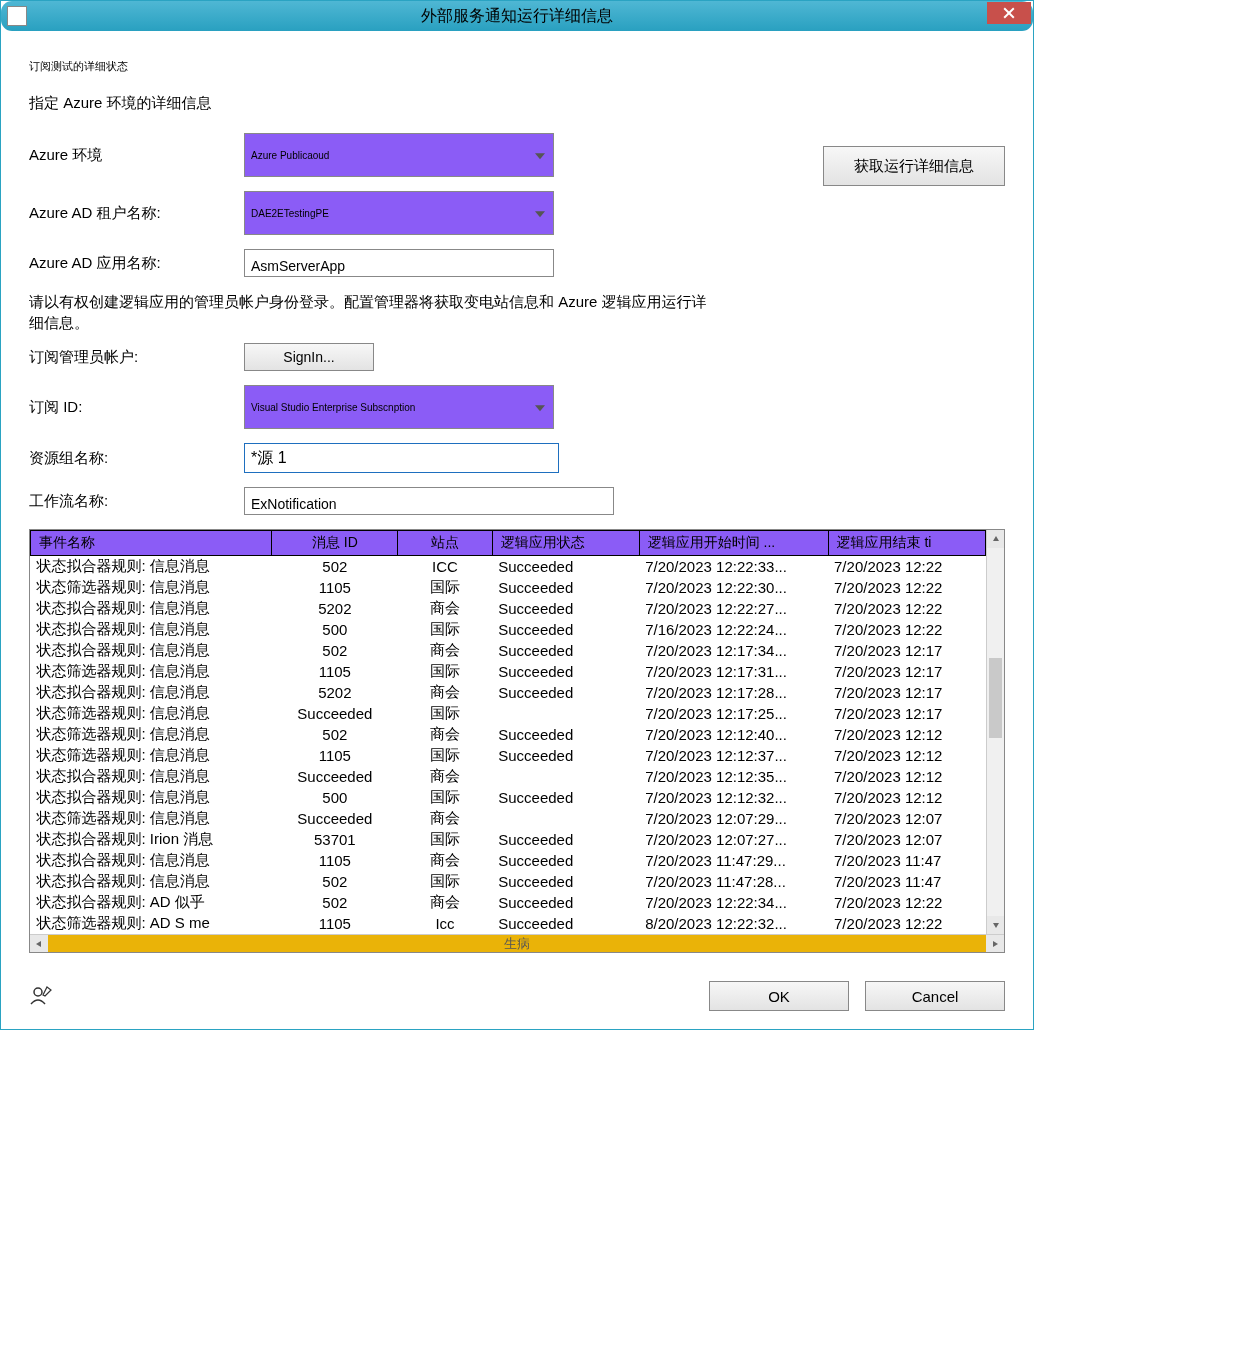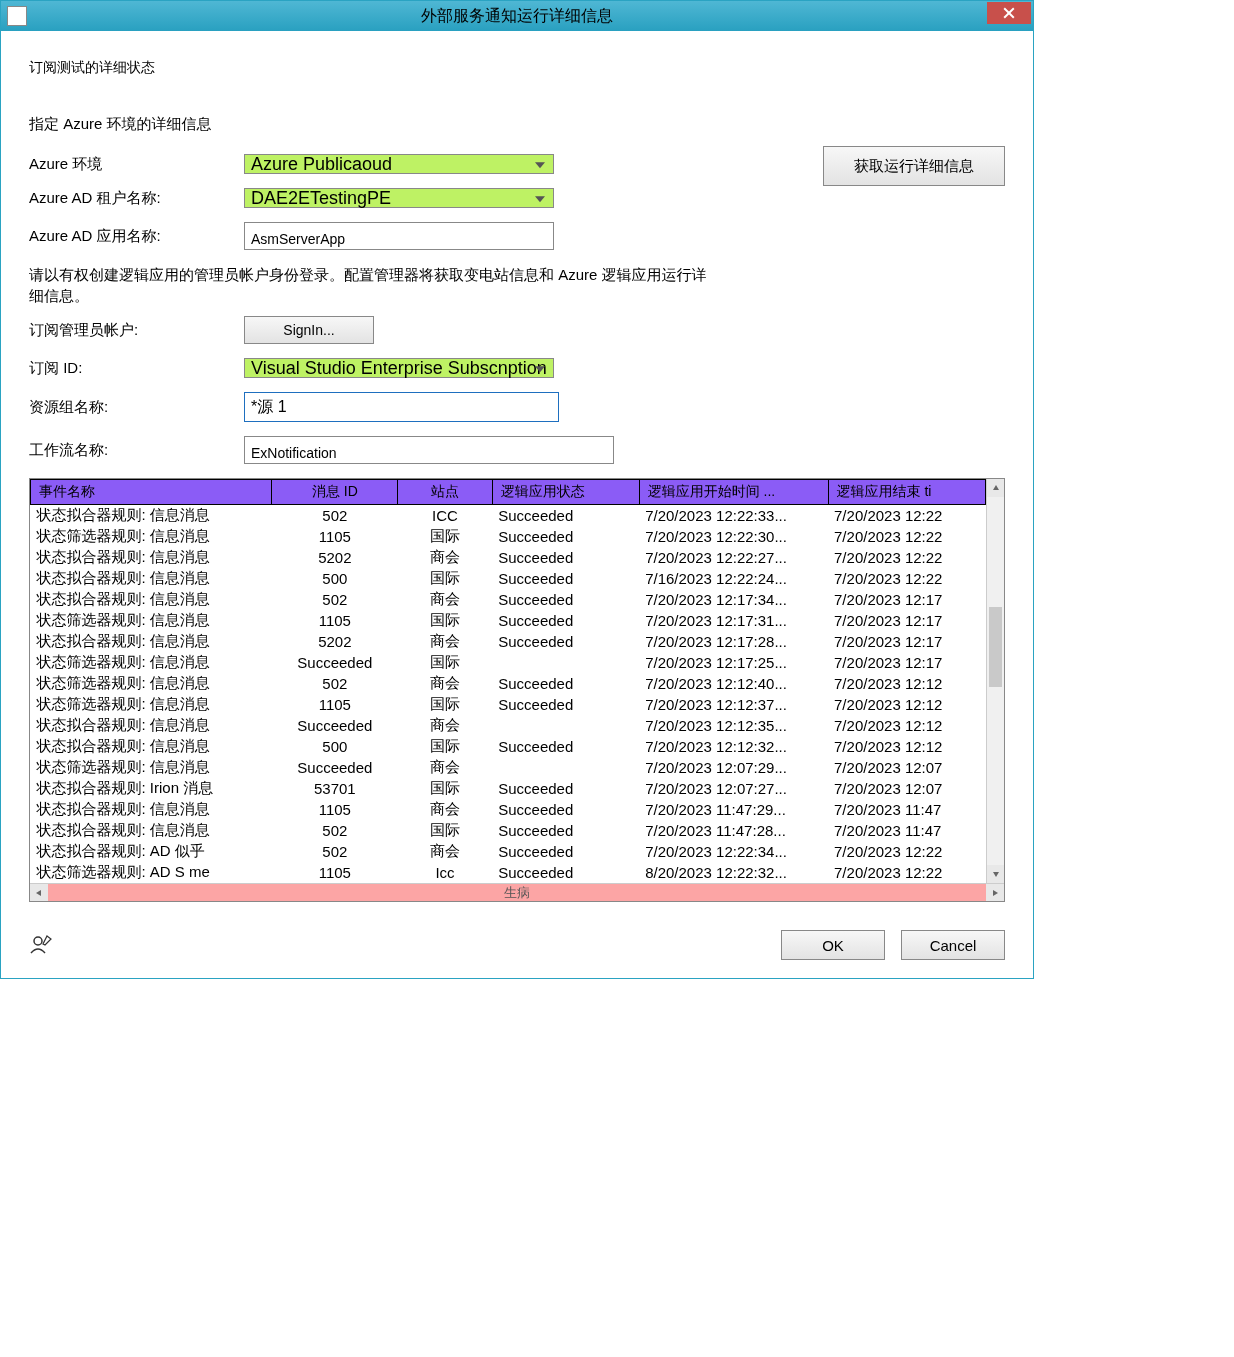--- a/index.html
+++ b/index.html
@@ -15,20 +15,21 @@
     border: 1px solid #2aa3c2;
     background: #fff;
     margin: 0;
   }
   .titlebar {
     background: linear-gradient(#4fb7d4, #29a0c0);
     height: 30px;
     display: flex;
     align-items: center;
     position: relative;
+    border-radius: 11px;
   }
   .titlebar-icon {
     width: 20px;
     height: 20px;
     background: #fff;
     border: 1px solid #888;
     margin-left: 6px;
   }
   .titlebar-title {
     position: absolute;
@@ -46,44 +47,44 @@
     align-items: center;
     justify-content: center;
     margin-right: 2px;
     margin-top: -6px;
   }
   .close-btn svg { width: 12px; height: 12px; }
   .content {
     padding: 28px 28px 10px 28px;
   }
   .section-title {
-    font-size: 14px;
-    margin-bottom: 36px;
+    font-size: 11px;
+    margin-bottom: 18px;
   }
   .row {
     display: flex;
     align-items: center;
     margin-bottom: 14px;
   }
   .row .label {
     width: 215px;
     font-size: 15px;
   }
   .instruct {
     font-size: 15px;
     margin-bottom: 10px;
     line-height: 1.4;
     max-width: 680px;
   }
   .select, .textbox {
     width: 310px;
-    height: 20px;
-    border: 1px solid #888;
-    background: #bef264;
-    font-size: 18px;
+    height: 44px;
+    border: 1px solid #888;
+    background: #8b5cf6;
+    font-size: 10px;
     padding: 2px 6px;
     font-family: inherit;
     display: flex;
     align-items: center;
     position: relative;
   }
   .select::after {
     content: "";
     position: absolute;
     right: 8px;
@@ -196,21 +197,21 @@
   .vscroll .thumb {
     position: absolute;
     top: 30%;
     left: 2px;
     right: 2px;
     height: 80px;
     background: #c9c9c9;
   }
   .hscroll {
     height: 18px;
-    background: #fca5a5;
+    background: #eab308;
     border-top: 1px solid #ccc;
     display: flex;
     align-items: center;
   }
   .hscroll .arrow {
     width: 18px;
     height: 100%;
     display: flex;
     align-items: center;
     justify-content: center;
@@ -230,21 +231,21 @@
   .footer .icon {
     width: 24px;
     height: 24px;
   }
   .footer-btns {
     margin-left: auto;
     display: flex;
     gap: 16px;
   }
   .footer-btn {
-    width: 104px;
+    width: 140px;
     height: 30px;
     background: linear-gradient(#f7f7f7, #e3e3e3);
     border: 1px solid #888;
     font-size: 15px;
     display: flex;
     align-items: center;
     justify-content: center;
     cursor: pointer;
   }
   .rel { position: relative; }

